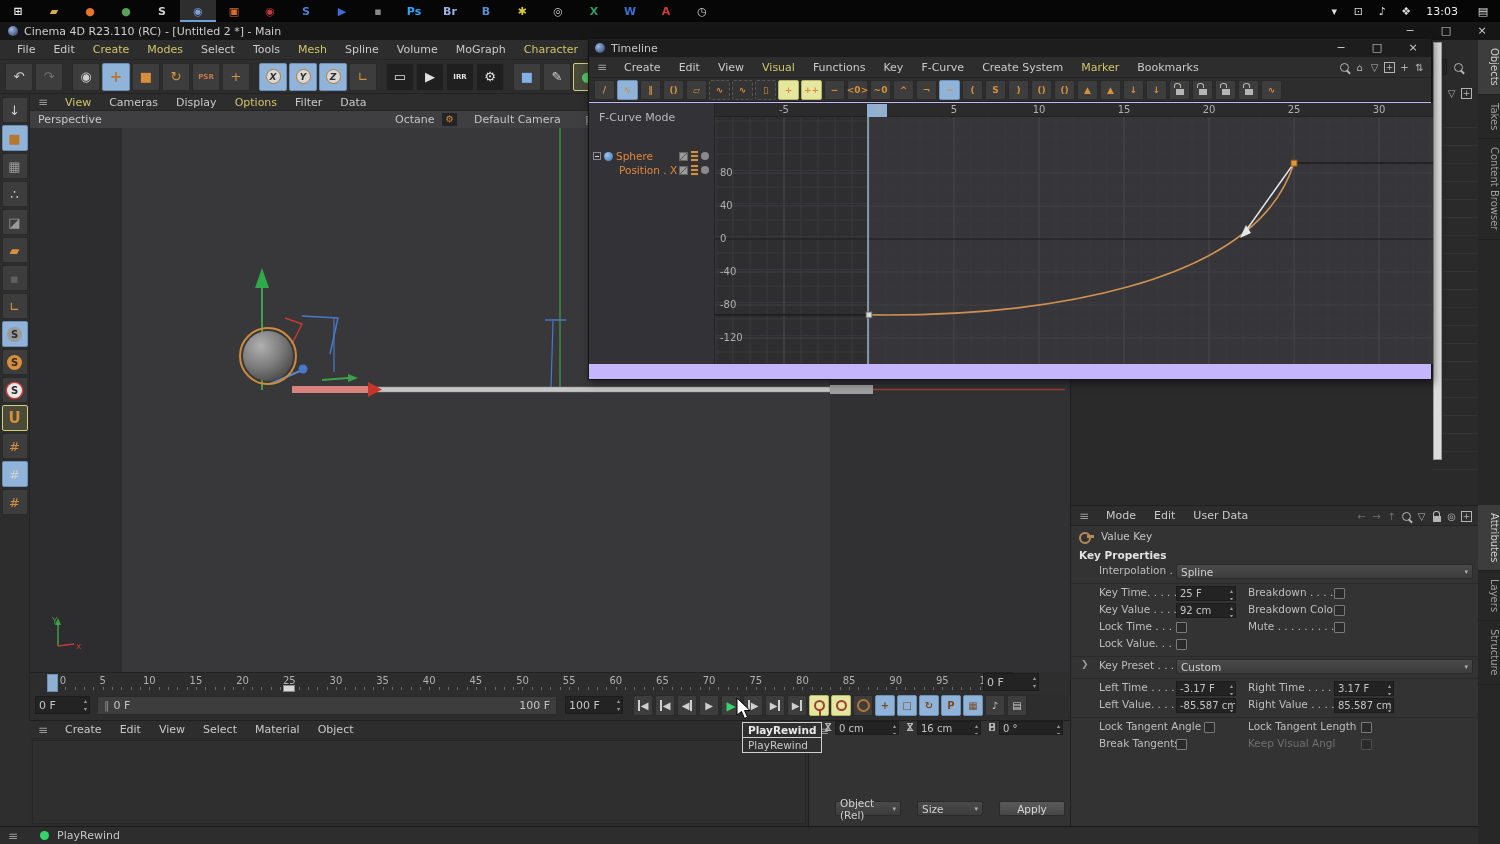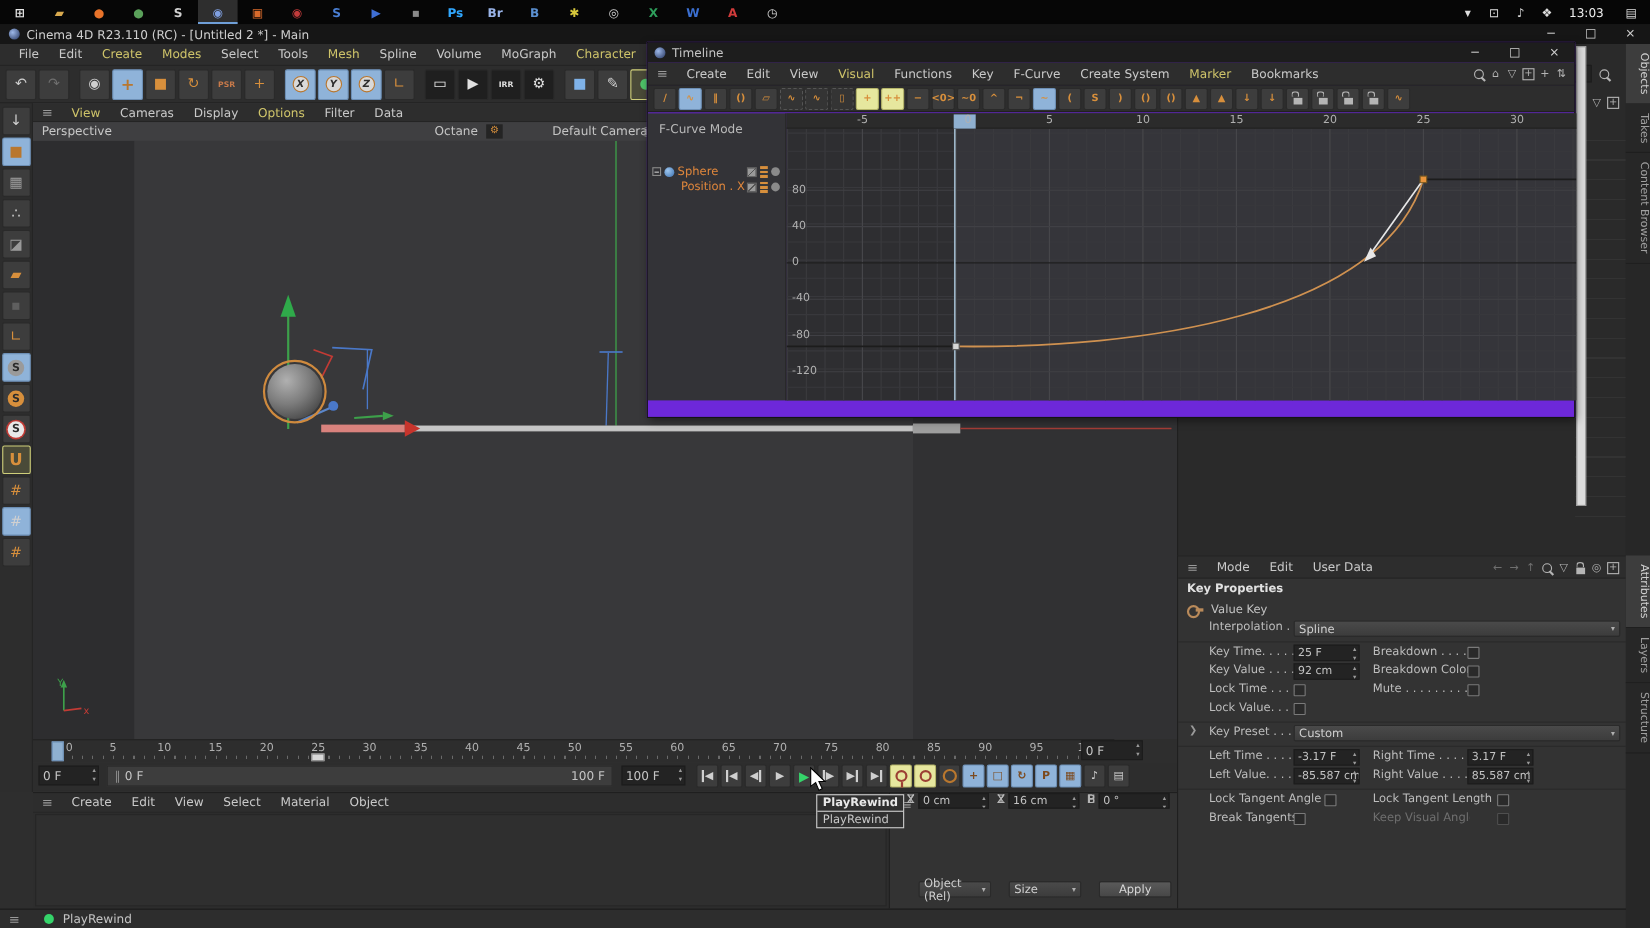--- a/index.html
+++ b/index.html
@@ -140,21 +140,21 @@
   .chk.dim{border-color:#4f4f4f}
   .asep{height:1px;background:#2a2a2a;margin:2px 0}
   .expander{position:absolute;left:10px;color:#9a9a9a;font-size:9px}
   .dimtext{color:#6f6f6f !important}
 
   
   #statusbar{position:absolute;left:0;top:826px;width:1500px;height:18px;background:#2d2d2d;border-top:1px solid #1a1a1a;display:flex;align-items:center}
   #statusbar .dot{width:9px;height:9px;border-radius:50%;background:#35d46a;margin:0 8px 0 14px}
 
   
-  #tl-win{position:absolute;left:588px;top:38px;width:844px;height:342px;background:#6d28d9;border:1px solid #141414;box-shadow:2px 3px 8px rgba(0,0,0,.5);z-index:50}
+  #tl-win{position:absolute;left:588px;top:38px;width:844px;height:342px;background:#c4b5fd;border:1px solid #141414;box-shadow:2px 3px 8px rgba(0,0,0,.5);z-index:50}
   #tl-title{height:18px;background:#1d1d1d;display:flex;align-items:center}
   #tl-title .appico{width:10px;height:10px;border-radius:50%;background:radial-gradient(circle at 35% 35%,#9db8e8,#24335c);margin:0 6px 0 6px}
   #tl-menu{height:21px;background:#2d2d2d;display:flex;align-items:center;border-bottom:1px solid #242424;position:relative}
   #tl-menu-icons{position:absolute;right:4px;display:flex}
   #tl-toolbar{height:24px;background:#2d2d2d;display:flex;align-items:center;padding-left:4px;border-bottom:1px solid #202020}
   #tl-toolbar .tile{width:21px;height:20px;margin:0 1px}
   #tl-toolbar .tile .g{font-size:9px;color:#d78f3c;font-weight:bold}
   #tl-toolbar .tile.dash{border:1px dashed #555;background:#343434}
   #tl-toolbar .tile.yl{background:#e6e79e;border-color:#b5b56a}
   #tl-left{position:absolute;left:0;top:64px;width:126px;height:261px;background:#333337;border-right:1px solid #242424}
@@ -450,21 +450,21 @@
           <span class="mi">Display</span>
           <span class="mi hl">Options</span>
           <span class="mi">Filter</span>
           <span class="mi">Data</span>
         </span>
     </div>
     <div id="vp-head">
       <span class="lbl">Perspective</span>
       <span style="position:absolute;left:365px">Octane</span>
       <span style="position:absolute;left:412px;top:2px;width:15px;height:13px;background:#242424;color:#d78f3c;font-size:9px;text-align:center;line-height:13px">⚙</span>
-      <span style="position:absolute;left:472px">Default Camera</span>
+      <span style="position:absolute;left:444px">Default Camera</span>
       <span style="position:absolute;left:555px;color:#9a9a9a">▣</span>
     </div>
 
   </div>
 
   <div id="obj-mgr">
     <div id="om-search">
       <span class="fld">
           <span>(er)</span>
           <span style="margin-left:6px;font-size:7px">▾</span>
@@ -744,25 +744,25 @@
             <span class="g"></span>
           </span>
           <span class="mini-ic">
             <span class="g">◎</span>
           </span>
           <span class="mini-ic plusbox">
             <span class="g">+</span>
           </span>
         </span>
     </div>
-    <div id="attr-section">Key Properties</div>
     <div id="attr-obj">
       <span class="keyico"></span>
       <span>Value Key</span>
     </div>
+    <div id="attr-section">Key Properties</div>
 
     <div class="arow">
       <span class="c1l" style="width:76px">Interpolation . . . . .</span>
       <div class="addw dd">
           <span>Spline</span>
           <span class="cv">▾</span>
         </div>
     </div>
     <div class="asep"></div>
     <div class="arow">

